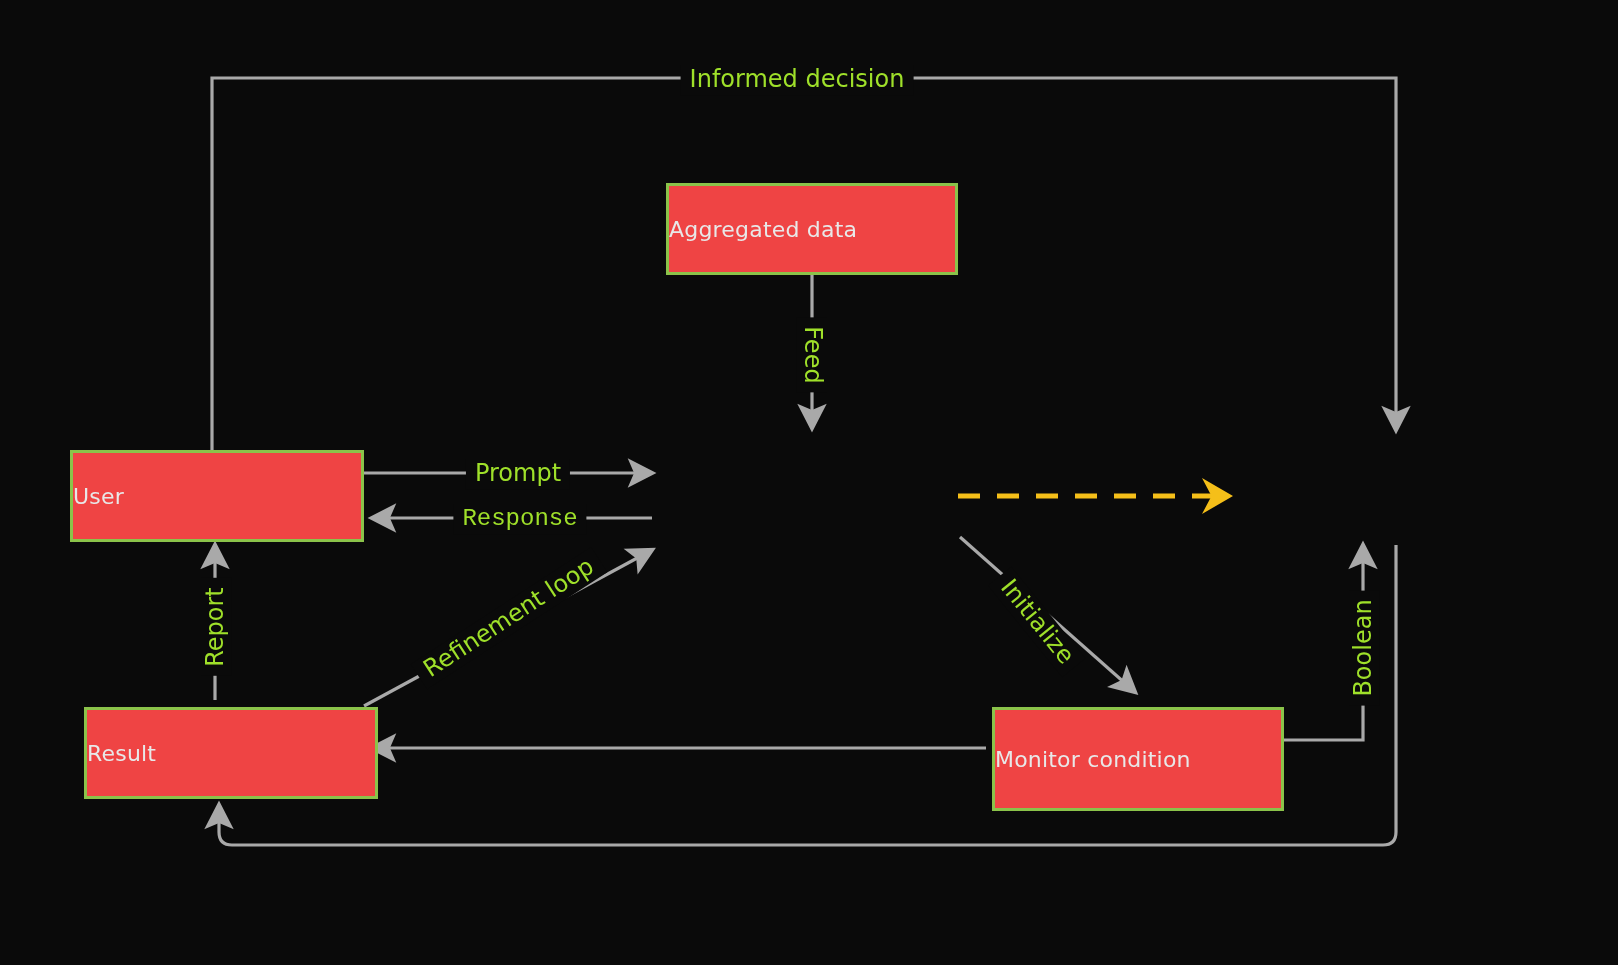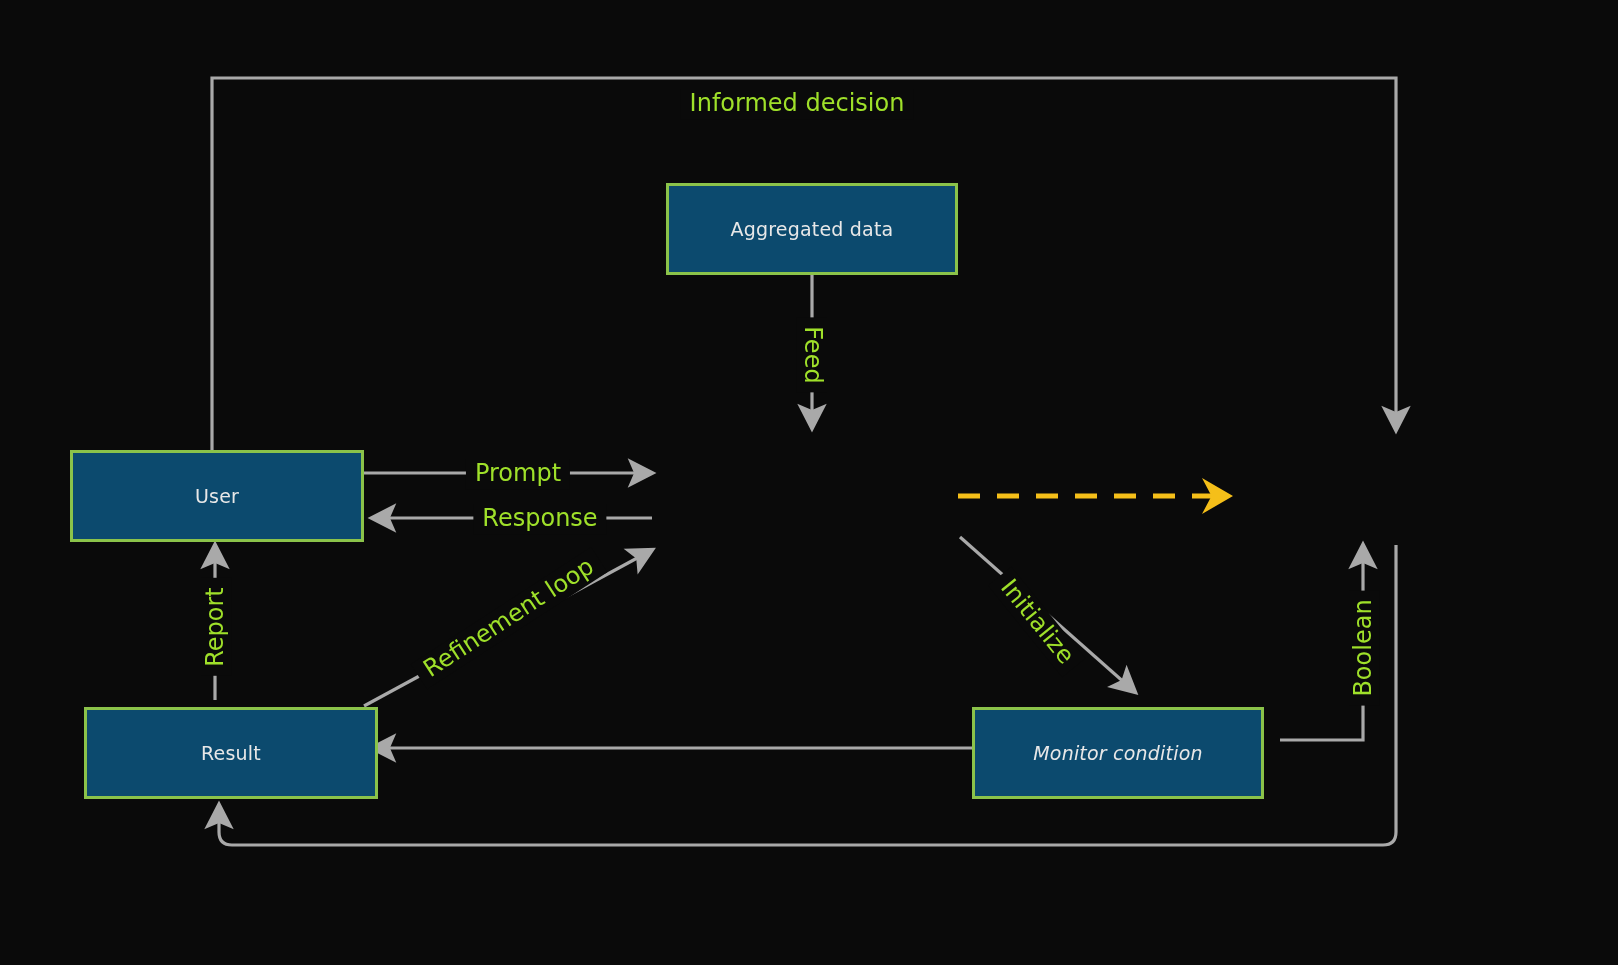--- a/index.html
+++ b/index.html
@@ -20,27 +20,27 @@
   }
   #wires {
     position: absolute;
     left: 0; top: 0;
     width: 1618px;
     height: 965px;
   }
   .node {
     position: absolute;
     box-sizing: border-box;
-    background: #0c4a6e;
+    background: #ef4444;
     border: 3px solid #8bc34a;
     display: flex;
     align-items: center;
-    justify-content: center;
+    justify-content: flex-start;
     color: #e8e8e8;
-    font-size: 19px;
+    font-size: 22px;
     font-weight: 400;
     letter-spacing: .2px;
     z-index: 5;
   }
   .edge-label {
     position: absolute;
     color: #9fe02a;
     font-size: 24px;
     background: #0a0a0a;
     padding: 1px 9px;
@@ -99,31 +99,31 @@
   <div class="node" style="left:70px; top:450px; width:294px; height:92px;">
     <span>User</span>
   </div>
 
 
 
   <div class="node" style="left:84px; top:707px; width:294px; height:92px;">
     <span>Result</span>
   </div>
 
-  <div class="node" style="left:972px; top:707px; width:292px; height:92px;font-style:italic;">
+  <div class="node" style="left:992px; top:707px; width:292px; height:104px;">
     <span>Monitor condition</span>
   </div>
 
-  <div class="edge-label rot-flat" style="left:797px; top:80px;margin-top:24px;">Informed decision</div>
+  <div class="edge-label rot-flat" style="left:797px; top:80px;">Informed decision</div>
 
   <div class="edge-label rot-cw" style="left:812px; top:355px;">Feed</div>
 
   <div class="edge-label rot-flat" style="left:518px; top:474px;">Prompt</div>
 
-  <div class="edge-label rot-flat" style="left:540px; top:519px;">Response</div>
+  <div class="edge-label rot-flat" style="left:520px; top:519px;font-family:Liberation Mono, monospace;">Response</div>
 
   <div class="edge-label rot-diag-down" style="left:1037px; top:622px;">Initialize</div>
 
   <div class="edge-label rot-ccw" style="left:1364px; top:648px;">Boolean</div>
 
   <div class="edge-label rot-diag-up" style="left:509px; top:618px;">Refinement loop</div>
 
   <div class="edge-label rot-ccw" style="left:216px; top:627px;">Report</div>
 
 </div>

